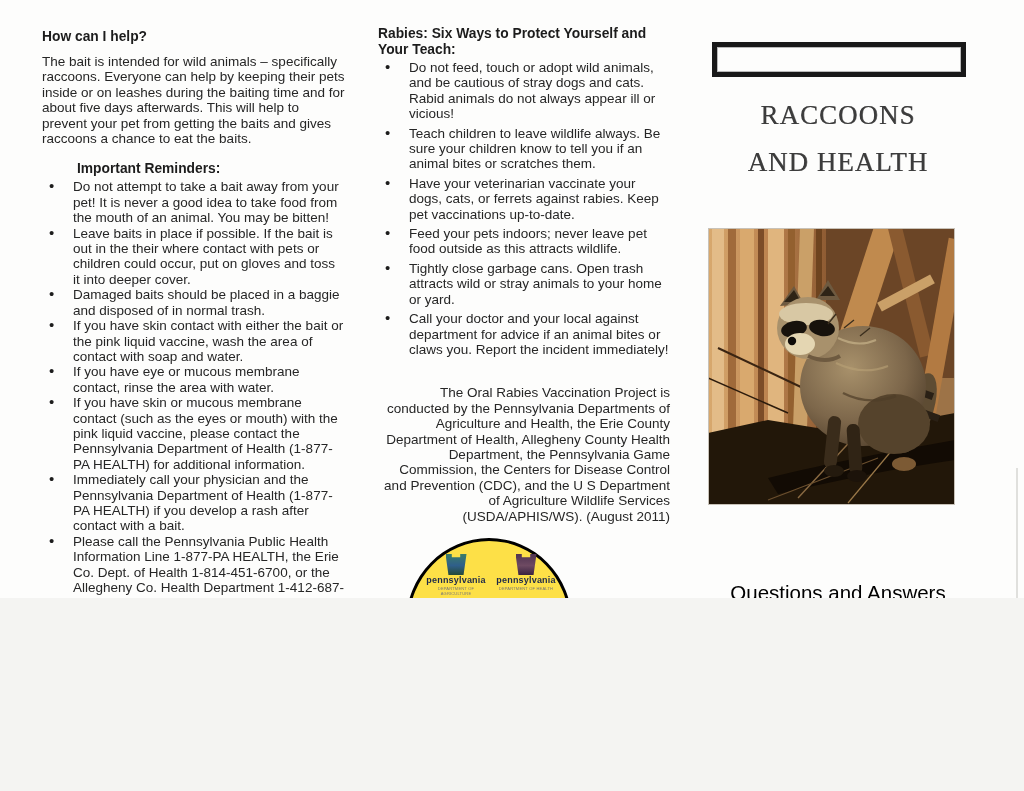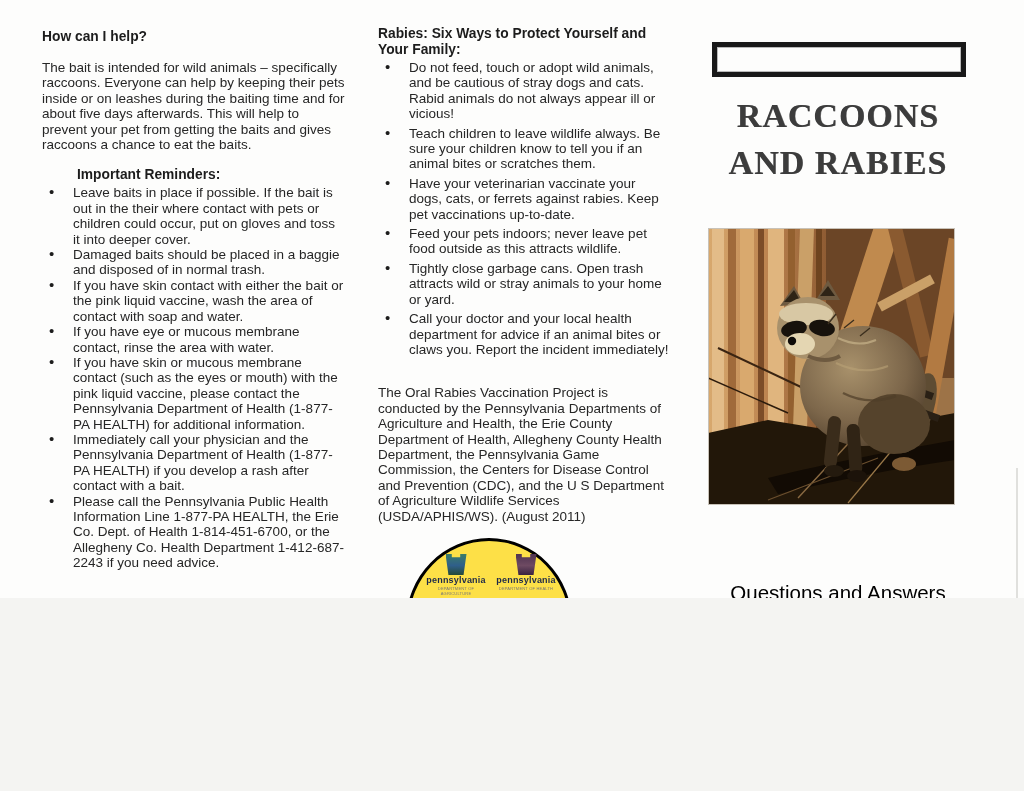--- a/index.html
+++ b/index.html
@@ -3,31 +3,31 @@
 <meta charset="utf-8">
 <style>
   * { margin:0; padding:0; box-sizing:border-box; }
   html,body { width:1024px; height:791px; }
   body { font-family:"Liberation Sans", sans-serif; background:#f4f4f2; }
   .page { position:relative; width:1024px; height:598px; background:#fdfdfc; overflow:hidden; color:#262626; }
 
   
   .col { position:absolute; font-size:13.5px; line-height:15.4px; color:#262626; }
   .heading { font-weight:bold; font-size:13.8px; line-height:16px; color:#1c1c1c; }
-  .para { margin-top:15px; }
+  .para { margin-top:9px; }
   .bullets { list-style:none; margin-top:2px; }
   .bullets li { position:relative; padding-left:31px; }
   .bullets li::before { content:"\2022"; position:absolute; left:7px; top:-1px; font-size:15px; color:#1d1d1d; }
   .bullets.gapped li { margin-bottom:4px; }
 
   
   #left-col  { left:42px;  top:29px; width:303px; }
   #left-col .section2 { margin-top:15px;padding-left:35px; }
   #mid-col   { left:378px; top:26px; width:292px; }
-  #mid-col .closing { margin-top:28px; }
+  #mid-col .closing { margin-top:28px;text-align:right; }
 
   
   .seal { position:absolute; left:406px; top:538px; width:166px; height:170px;
           border:3px solid #000000; border-radius:50%; background:#fde047; }
   .seal .logo { position:absolute; text-align:center; }
   .keystone { width:21px; height:21px; margin:0 auto 1px auto;
               clip-path:polygon(0 0,30% 0,30% 16%,70% 16%,70% 0,100% 0,86% 100%,14% 100%); }
   .keystone.agri   { background:linear-gradient(180deg,#3a7d68 0%,#2f5f8a 55%,#244a37 100%); }
   .keystone.health { background:linear-gradient(180deg,#4f3350 0%,#6e4a62 55%,#3a2340 100%); }
   .pa-word { font-weight:bold; font-size:9px; letter-spacing:0.2px; color:#1e2a4a; line-height:9px; }
@@ -62,60 +62,61 @@
   .ws-w { font-family:"Liberation Serif", serif; font-size:17px; line-height:16px; color:#222; }
   .ws-lines { display:flex; flex-direction:column; gap:2px; }
   .ws-lines span { display:block; width:26px; height:3px; background:#9a9a9a; }
   .ws-cap { width:78px; height:3px; margin:3px auto 0 auto;
             background:repeating-linear-gradient(90deg,#b5b5b5 0 20px,#ffffff 20px 26px); }
 
   
   .blackbox { position:absolute; left:712px; top:42px; width:254px; height:35px;
               border:5px solid #191919; background:#fdfdfc; box-shadow:inset 0 0 0 1px #b9b9b9; }
   .cover-title { position:absolute; left:700px; top:92px; width:276px; text-align:center;
-                 font-family:"Liberation Serif", serif; font-size:34px; line-height:47px;
-                 color:#3c3c3c; letter-spacing:1px; font-weight:700;
+                 font-family:"Liberation Serif", serif; font-size:27px; line-height:47px;
+                 color:#3c3c3c; letter-spacing:1px; font-weight:400;
                  text-shadow:0.4px 0.4px 0 #888; }
   .photo-frame { position:absolute; left:708px; top:228px; width:247px; height:277px; }
   .cover-subtitle { position:absolute; left:700px; top:580px; width:276px; text-align:center;
                     font-size:20.5px; line-height:25px; color:#000000; }
 
   
   .scan-smudge { position:absolute; left:190px; top:785px; width:670px; height:2px; background:#e6e6e3; }
   .scan-edge   { position:absolute; left:1016px; top:468px; width:2px; height:145px; background:#e0e0dd; }
 </style>
 </head>
 <body>
 
 <div class="page">
 
   <div class="col" id="left-col">
     <div class="heading">How can I help?</div>
     <div class="para">The bait is intended for wild animals – specifically raccoons. Everyone can help by keeping their pets inside or on leashes during the baiting time and for about five days afterwards. This will help to prevent your pet from getting the baits and gives raccoons a chance to eat the baits.</div>
     <div class="heading section2">Important Reminders:</div>
     <ul class="bullets">
+        <li>Do not attempt to take a bait away from your pet! It is never a good idea to take food from the mouth of an animal. You may be bitten!</li>
         <li>Leave baits in place if possible. If the bait is out in the their where contact with pets or children could occur, put on gloves and toss it into deeper cover.</li>
         <li>Damaged baits should be placed in a baggie and disposed of in normal trash.</li>
         <li>If you have skin contact with either the bait or the pink liquid vaccine, wash the area of contact with soap and water.</li>
         <li>If you have eye or mucous membrane contact, rinse the area with water.</li>
         <li>If you have skin or mucous membrane contact (such as the eyes or mouth) with the pink liquid vaccine, please contact the Pennsylvania Department of Health (1-877-PA HEALTH) for additional information.</li>
         <li>Immediately call your physician and the Pennsylvania Department of Health (1-877-PA HEALTH) if you develop a rash after contact with a bait.</li>
         <li>Please call the Pennsylvania Public Health Information Line 1-877-PA HEALTH, the Erie Co. Dept. of Health 1-814-451-6700, or the Allegheny Co. Health Department 1-412-687-2243 if you need advice.</li>
       </ul>
   </div>
 
   <div class="col" id="mid-col">
-    <div class="heading">Rabies: Six Ways to Protect Yourself and Your Family:</div>
+    <div class="heading">Rabies: Six Ways to Protect Yourself and Your Teach:</div>
     <ul class="bullets gapped">
         <li>Do not feed, touch or adopt wild animals, and be cautious of stray dogs and cats. Rabid animals do not always appear ill or vicious!</li>
         <li>Teach children to leave wildlife always. Be sure your children know to tell you if an animal bites or scratches them.</li>
         <li>Have your veterinarian vaccinate your dogs, cats, or ferrets against rabies. Keep pet vaccinations up-to-date.</li>
         <li>Feed your pets indoors; never leave pet food outside as this attracts wildlife.</li>
         <li>Tightly close garbage cans. Open trash attracts wild or stray animals to your home or yard.</li>
-        <li>Call your doctor and your local health department for advice if an animal bites or claws you. Report the incident immediately!</li>
+        <li>Call your doctor and your local against department for advice if an animal bites or claws you. Report the incident immediately!</li>
       </ul>
     <div class="para closing">The Oral Rabies Vaccination Project is conducted by the Pennsylvania Departments of Agriculture and Health, the Erie County Department of Health, Allegheny County Health Department, the Pennsylvania Game Commission, the Centers for Disease Control and Prevention (CDC), and the U S Department of Agriculture Wildlife Services (USDA/APHIS/WS). (August 2011)</div>
   </div>
 
   <div class="seal">
     <div class="logo" style="left:16px; top:13px; width:62px;">
       <div class="keystone agri"></div>
       <div class="pa-word">pennsylvania</div>
       <div class="pa-cap">DEPARTMENT OF AGRICULTURE</div>
     </div>
@@ -152,21 +153,21 @@
           </span>
       </div>
       <div class="ws-cap"></div>
     </div>
   </div>
 
   <div class="blackbox"></div>
 
   <div class="cover-title">
     <div>RACCOONS</div>
-    <div>AND RABIES</div>
+    <div>AND HEALTH</div>
   </div>
 
   <div class="photo-frame">
     <svg width="247" height="277" viewBox="0 0 247 277" xmlns="http://www.w3.org/2000/svg">
       <defs>
         <radialGradient id="fur" cx="40%" cy="35%" r="75%">
           <stop offset="0%" stop-color="#a8916b"></stop>
           <stop offset="60%" stop-color="#7c664a"></stop>
           <stop offset="100%" stop-color="#4e3d2a"></stop>
         </radialGradient>

